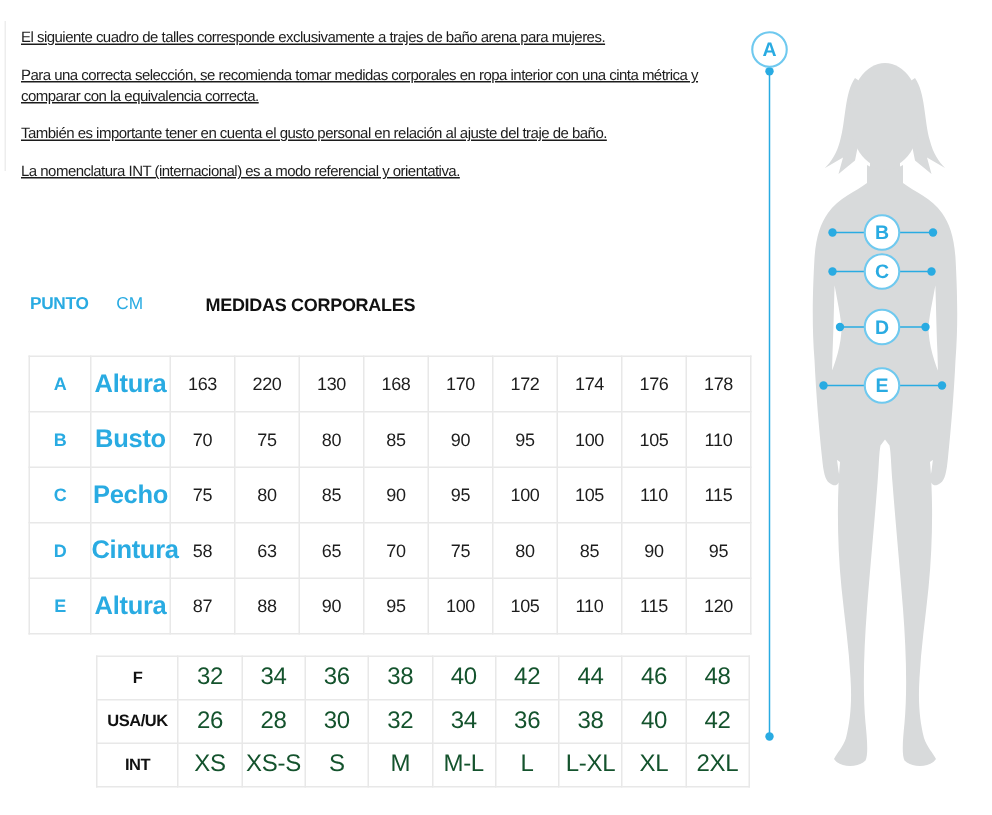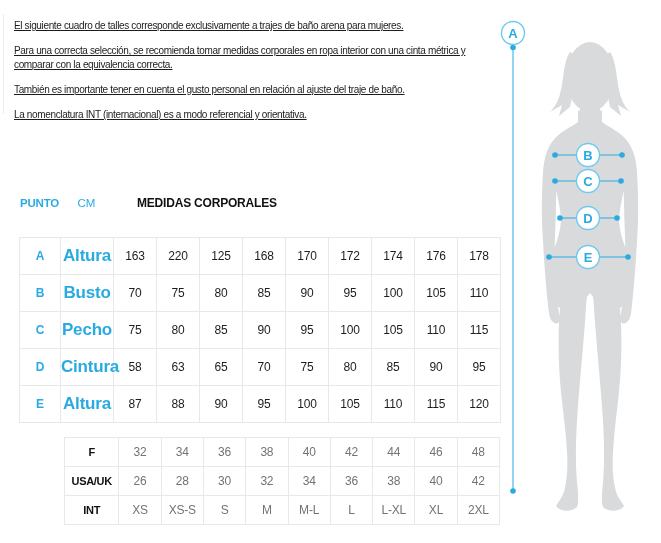--- a/index.html
+++ b/index.html
@@ -34,21 +34,21 @@
     font-size:12px; color:#1d1d1d; letter-spacing:-0.2px;
   }
   .body-table td.point-cell { width:41px; color:#29abe2; font-weight:bold; font-size:12px; }
   .body-table td.label-cell { width:53px; color:#29abe2; font-weight:bold; font-size:17px; }
   .body-table td.value-cell { width:43px; }
   .size-table {
     position:absolute; left:64px; top:437px; width:436px;
   }
   .size-table td {
     border:1px solid #e8e8e8; height:29px; text-align:center; vertical-align:middle;
-    font-size:12px; color:#737373; letter-spacing:-0.2px;
+    font-size:16px; color:#14532d; letter-spacing:-0.2px;
   }
   .size-table td.label-cell { width:54px; font-weight:bold; font-size:11px; color:#111; letter-spacing:-0.3px; }
   .size-table td.value-cell { width:42px; }
   .figure {
     position:absolute; left:500px; top:0; width:161px; height:543px;
   }
   .figure svg { display:block; }
   .marker-letter {
     font-family:"Liberation Sans", sans-serif; font-weight:bold; font-size:13px;
     fill:#29abe2;
@@ -74,21 +74,21 @@
     <span class="col-title">MEDIDAS CORPORALES</span>
   </div>
 
   <table class="body-table">
     <tbody>
         <tr>
           <td class="point-cell">A</td>
           <td class="label-cell">Altura</td>
           <td class="value-cell">163</td>
           <td class="value-cell">220</td>
-          <td class="value-cell">125</td>
+          <td class="value-cell">130</td>
           <td class="value-cell">168</td>
           <td class="value-cell">170</td>
           <td class="value-cell">172</td>
           <td class="value-cell">174</td>
           <td class="value-cell">176</td>
           <td class="value-cell">178</td>
         </tr>
         <tr>
           <td class="point-cell">B</td>
           <td class="label-cell">Busto</td>

